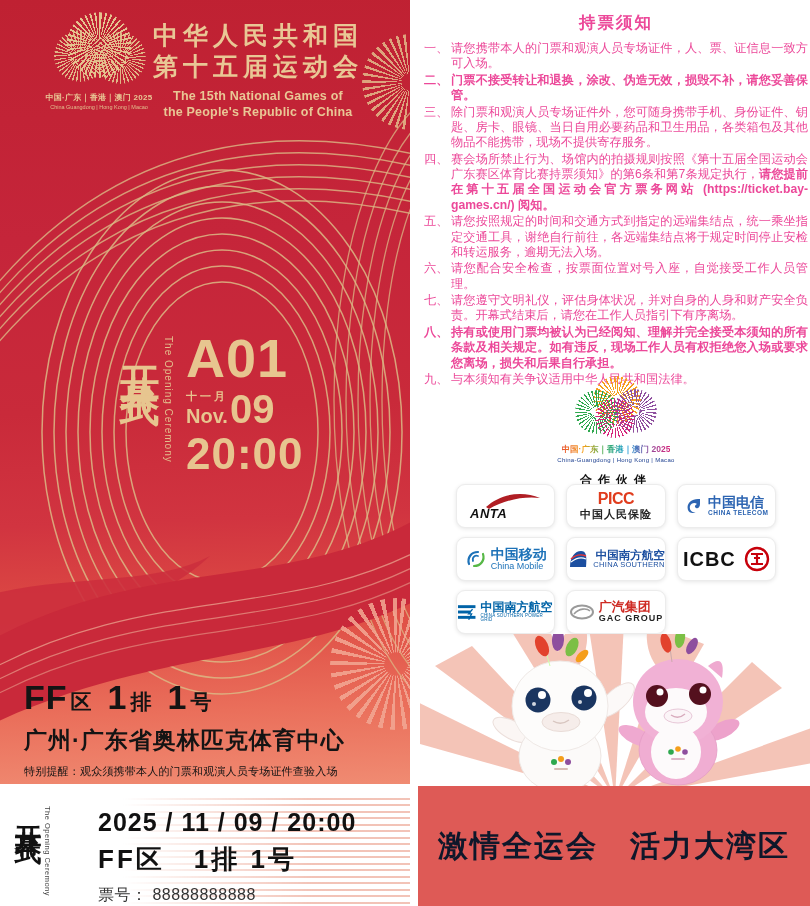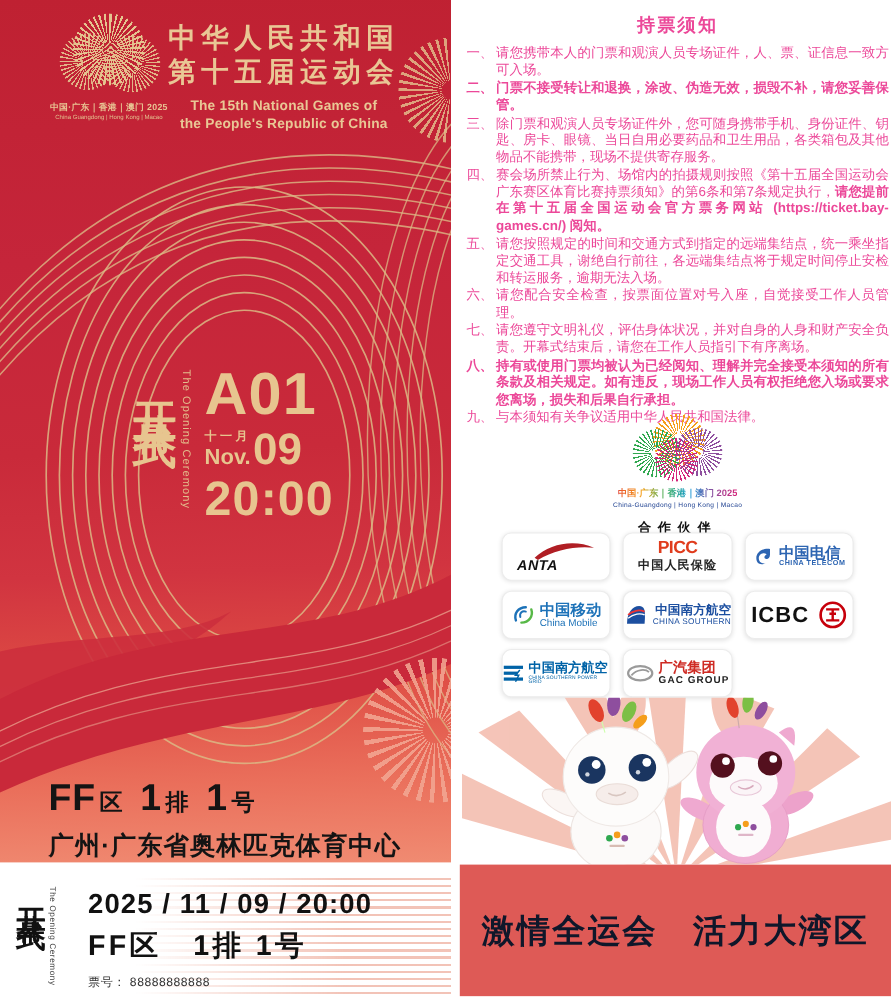--- a/index.html
+++ b/index.html
@@ -35,41 +35,41 @@
   .event-en { writing-mode:vertical-rl; font-size:10px; letter-spacing:1px; height:150px; margin-left:3px; margin-top:2px; color:#e3bd8c; }
   .session { margin-left:12px; }
   .session .code { font-size:54px; font-weight:800; line-height:.92; letter-spacing:1px; }
   .date-row { display:flex; align-items:flex-end; margin-top:5px; }
   .date-left { display:flex; flex-direction:column; }
   .date-left .mcn { font-size:11px; letter-spacing:3px; font-weight:600; }
   .date-left .men { font-size:20px; font-weight:800; line-height:1; margin-top:2px; }
   .date-row .day { font-size:40px; font-weight:800; line-height:.82; margin-left:2px; }
   .session .time { font-size:44px; font-weight:800; line-height:1; margin-top:6px; letter-spacing:1px; }
 
-  .seat-block { position:absolute; left:24px; top:706px; color:#141414; z-index:2;margin-left:20px; }
+  .seat-block { position:absolute; left:24px; top:678px; color:#141414; z-index:2; }
   .seat-line { display:flex; align-items:baseline; font-weight:800; }
   .seat-line .v { font-size:34px; letter-spacing:1px; }
   .seat-line .u { font-size:21px; margin-left:3px; }
   .seat-line .gap { width:16px; }
   .venue { font-size:23px; font-weight:800; margin-top:8px; letter-spacing:1px; white-space:nowrap; }
   .reminder { font-size:11px; margin-top:8px; font-weight:500; letter-spacing:.2px; white-space:nowrap; }
 
   
   .stub { position:absolute; left:0; top:798px; width:410px; height:108px; background:#fff; overflow:hidden; }
   .stub-stripes { position:absolute; left:60px; right:0; top:0; bottom:0;
     background:repeating-linear-gradient(180deg, rgba(232,146,124,.55) 0 2px, rgba(255,255,255,0) 2px 6.5px);
     -webkit-mask:linear-gradient(90deg, rgba(0,0,0,0) 0 18%, #000 72%);
             mask:linear-gradient(90deg, rgba(0,0,0,0) 0 18%, #000 72%); }
   .stub-event { position:absolute; left:14px; top:6px; display:flex; height:98px; }
   .stub-event-cn { writing-mode:vertical-rl; text-orientation:upright; font-size:27px; font-weight:900; color:#111; line-height:1; letter-spacing:6px; }
   .stub-event-en { writing-mode:vertical-rl; font-size:7.5px; color:#444; margin-left:2px; margin-top:2px; letter-spacing:.5px; }
-  .stub-info { position:absolute; left:80px; top:10px; }
+  .stub-info { position:absolute; left:98px; top:10px; }
   .stub-datetime { font-size:25px; font-weight:800; color:#111; letter-spacing:1px; white-space:nowrap; }
   .stub-seat { font-size:26px; font-weight:800; color:#111; margin-top:5px; letter-spacing:3px; white-space:nowrap; }
-  .stub-ticketno { font-size:11px; color:#333; margin-top:8px; letter-spacing:.5px; }
+  .stub-ticketno { font-size:16px; color:#333; margin-top:8px; letter-spacing:.5px; }
 
   
   .notice { position:absolute; left:424px; top:12px; width:384px; color:#ec4899; }
   .notice-title { text-align:center; font-size:16.5px; font-weight:800; letter-spacing:2px; margin-bottom:7px; }
   .notice ol { list-style:none; }
   .notice li { display:flex; font-size:12.2px; line-height:1.26; margin-bottom:1px; }
   .notice .no { flex:0 0 27px; }
   .notice .txt { flex:1; text-align:justify; }
   .notice .b, .notice li.bold-item { font-weight:800; }
 

